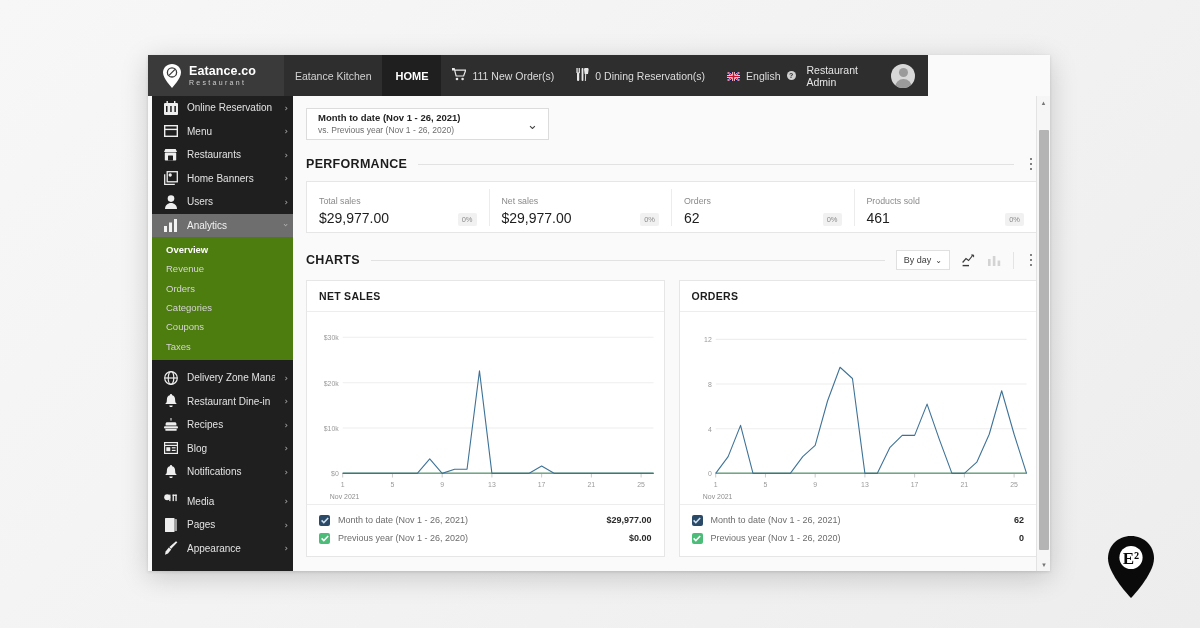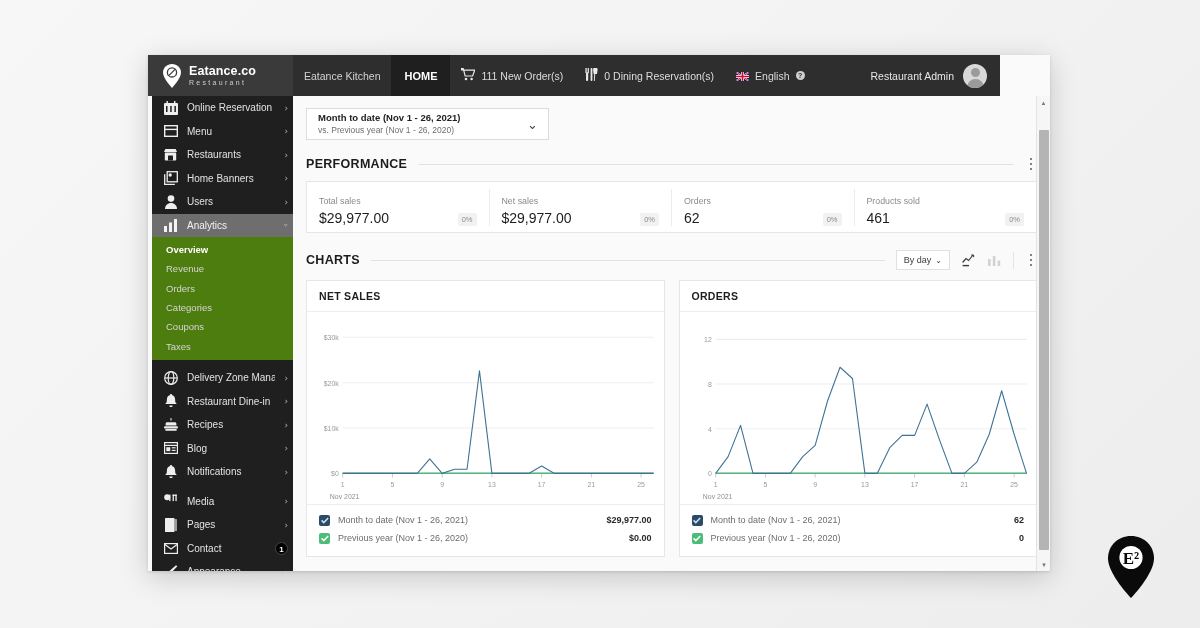--- a/index.html
+++ b/index.html
@@ -18,21 +18,21 @@
   .window {
     position: absolute; left: 148px; top: 55px;
     width: 902px; height: 516px;
     background: #fafafa;
     overflow: hidden;
     box-shadow: 0 6px 26px rgba(0,0,0,.18), 0 1px 3px rgba(0,0,0,.12);
   }
 
   
   .topbar {
-    position: absolute; left: 0; top: 0; width: 852px; height: 41px;
+    position: absolute; left: 0; top: 0; width: 780px; height: 41px;
     background: #2e2e2e; display: flex; align-items: center;
     color: #e8e8e8; font-size: 11px;
   }
   .brand {
     width: 145px; height: 41px; background: #3a3a3a;
     display: flex; align-items: center; padding-left: 14px; gap: 7px;
   }
   .brand-pin {
     width: 20px; height: 24px; position: relative; flex: none;
   }
@@ -421,30 +421,20 @@
         <span class="side-ico">
           <svg width="12" height="14" viewBox="0 0 12 14" fill="#eee">
             <rect x="0" y="0" width="9.5" height="14" rx=".6"></rect>
             <rect x="9.5" y="1" width="2.5" height="12" rx=".6" opacity=".6"></rect>
           </svg>
         </span>
         <span class="side-label">Pages</span>
         <span class="chev">›</span>
       </div>
 
-      <div class="side-row">
-        <span class="side-ico">
-          <svg width="14" height="11" viewBox="0 0 14 11" fill="none" stroke="#eee" stroke-width="1.2">
-            <rect x=".6" y=".6" width="12.8" height="9.8"></rect>
-              <path d="M.6 1.2L7 6l6.4-4.8"></path>
-          </svg>
-        </span>
-        <span class="side-label">Contact</span>
-        <span class="badge-dot">1</span>
-      </div>
 
       <div class="side-row">
         <span class="side-ico">
           <svg width="14" height="14" viewBox="0 0 14 14" fill="#eee">
             <path d="M13.4 1.2L12 .2 5.4 6 7 8z"></path>
               <path d="M4.8 6.6L7.2 8.6 4 12.4 1 13.8 1.6 10.6z"></path>
           </svg>
         </span>
         <span class="side-label">Appearance</span>
         <span class="chev">›</span>

